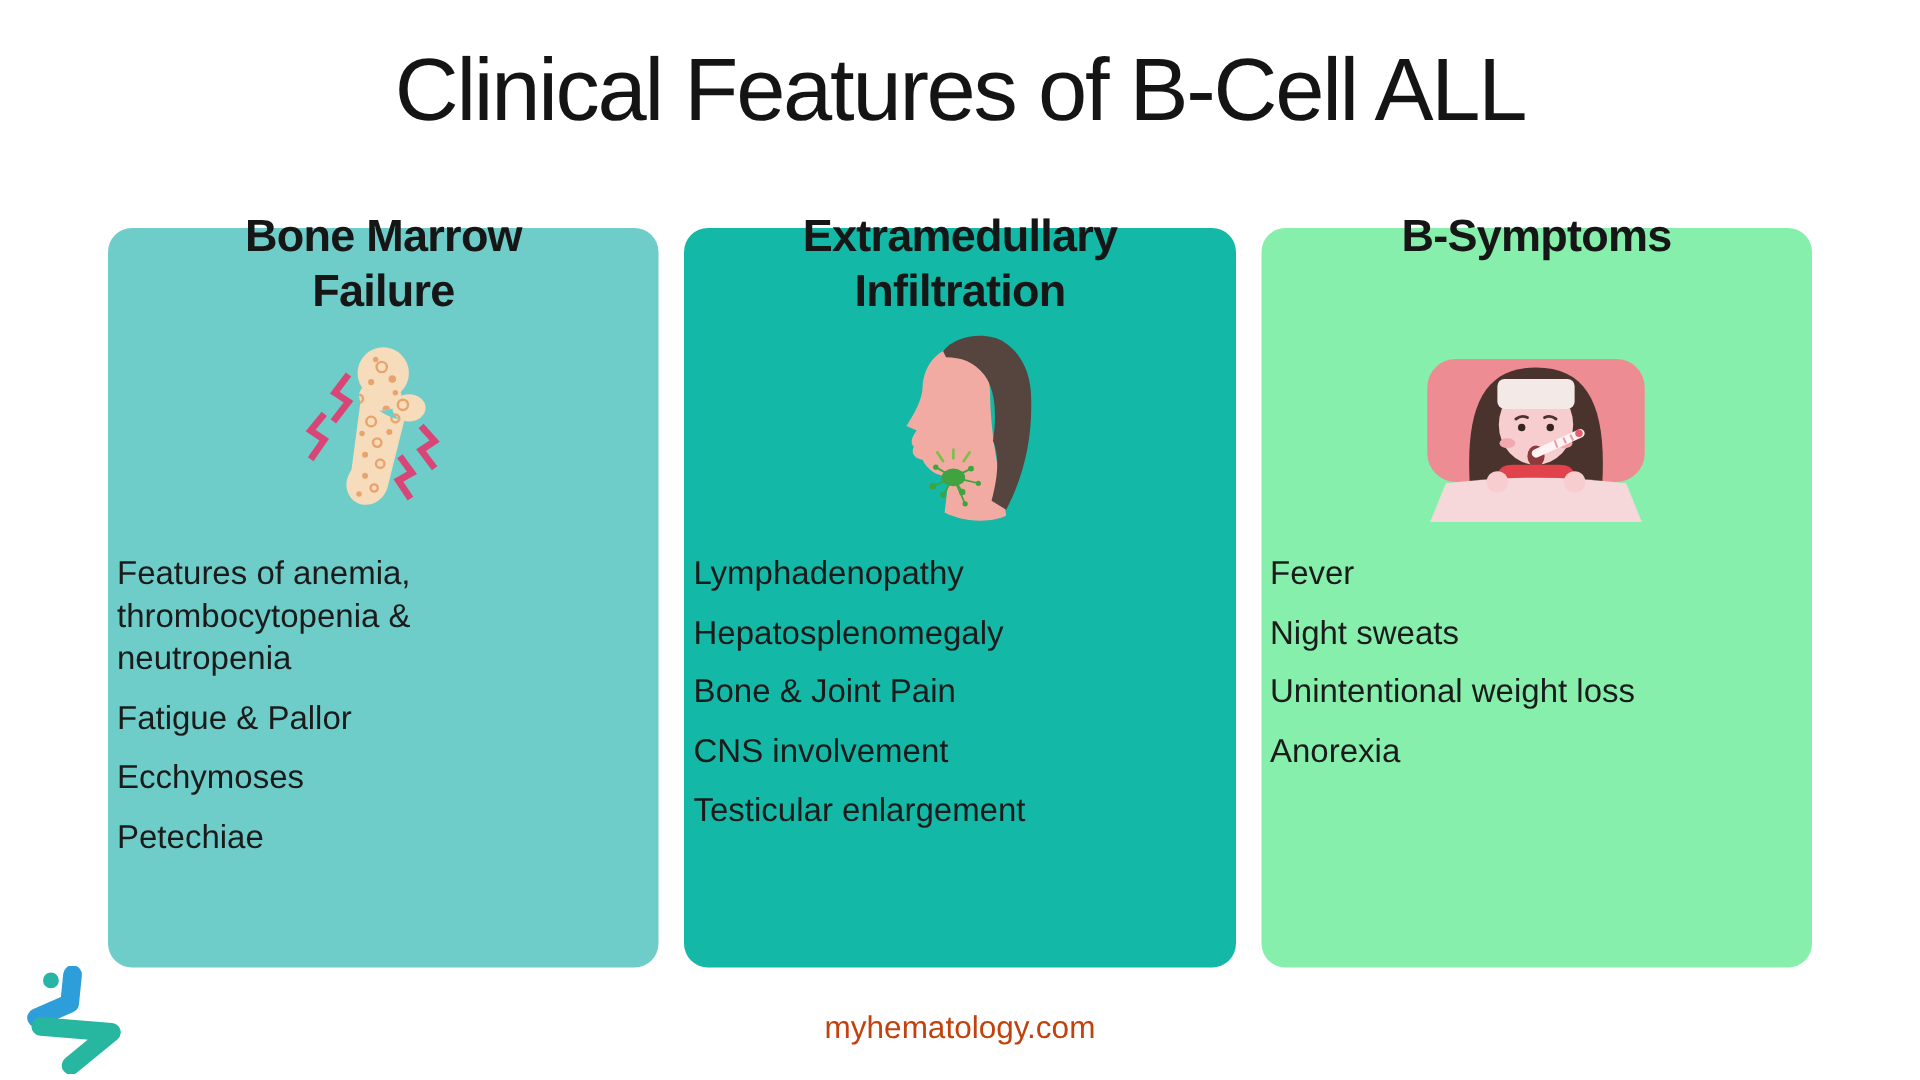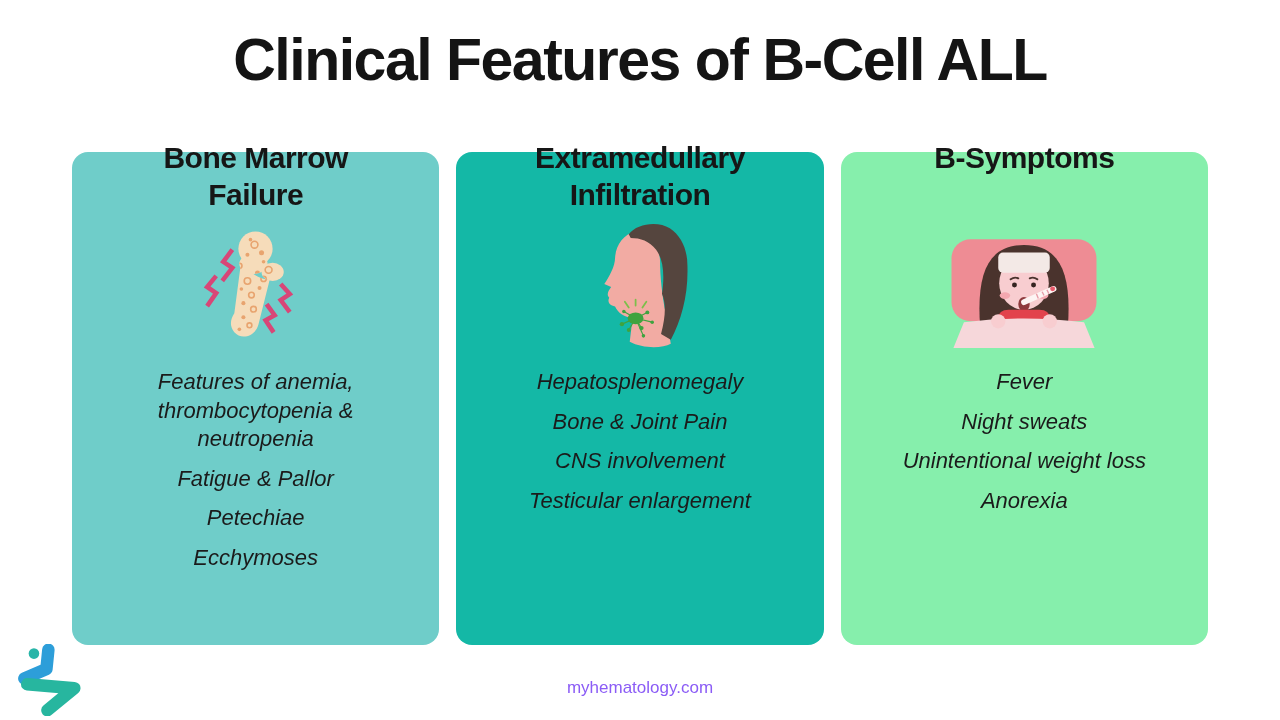--- a/index.html
+++ b/index.html
@@ -13,21 +13,21 @@
     color: #1b1b1b;
   }
   .page { position: absolute; inset: 0; }
 
   .title {
     position: absolute;
     top: 26px; left: 0; right: 0;
     margin: 0;
     text-align: center;
     font-size: 59px;
-    font-weight: 700;
+    font-weight: 400;
     letter-spacing: -1.5px;
     color: #141414;
   }
 
   .cards {
     position: absolute;
     top: 152px; left: 72px;
     width: 1136px; height: 493px;
     display: flex;
     gap: 17px;
@@ -62,43 +62,41 @@
     display: flex;
     align-items: center;
     justify-content: center;
   }
 
   .card-list {
     position: absolute;
     top: 216px; left: 6px; right: 6px;
     margin: 0; padding: 0;
     list-style: none;
-    text-align: center;
     font-size: 22px;
     line-height: 1.3;
     color: #1b1b1b;
-    font-style: italic;
   }
   .card-list li {
     margin: 0 0 11px 0;
     white-space: pre-line;
   }
 
   .logo {
     position: absolute;
     left: 18px; top: 644px;
     width: 78px; height: 72px;
   }
 
   .footer-text {
     position: absolute;
     left: 0; right: 0; bottom: 22px;
     text-align: center;
-    font-size: 17px;
-    color: #8b5cf6;
+    font-size: 21px;
+    color: #c2410c;
   }
 </style>
 </head>
 <body>
 
 <div class="page">
 
   <h1 class="title">Clinical Features of B-Cell ALL</h1>
 
   <div class="cards">
@@ -155,22 +153,22 @@
                 <circle cx="46" cy="40" r="2.6"></circle>
             </g>
           </g>
         </svg>
       </div>
       <ul class="card-list">
         <li>Features of anemia,
 thrombocytopenia &amp;
 neutropenia</li>
         <li>Fatigue &amp; Pallor</li>
+        <li>Ecchymoses</li>
         <li>Petechiae</li>
-        <li>Ecchymoses</li>
       </ul>
     </section>
 
     <section class="card card-mint">
       <h2 class="card-heading">Extramedullary
 Infiltration</h2>
       <div class="card-icon">
         <svg width="132" height="138" viewBox="0 0 135 140">
 
           <path fill="#f2aba3" d="M64,14 C50,17 43,28 42,41 C42,50 36,60 31,68 L38,71 C35,75 33,79 36,82
@@ -202,20 +200,21 @@
             </g>
             <g stroke="#7cbf4a" stroke-width="1.8" stroke-linecap="round">
               <line x1="56" y1="92" x2="52" y2="86"></line>
               <line x1="63" y1="90" x2="63" y2="84"></line>
               <line x1="70" y1="92" x2="74" y2="86"></line>
             </g>
           </g>
         </svg>
       </div>
       <ul class="card-list">
+        <li>Lymphadenopathy</li>
         <li>Hepatosplenomegaly</li>
         <li>Bone &amp; Joint Pain</li>
         <li>CNS involvement</li>
         <li>Testicular enlargement</li>
       </ul>
     </section>
 
     <section class="card card-yellow">
       <h2 class="card-heading">B-Symptoms</h2>
       <div class="card-icon">

